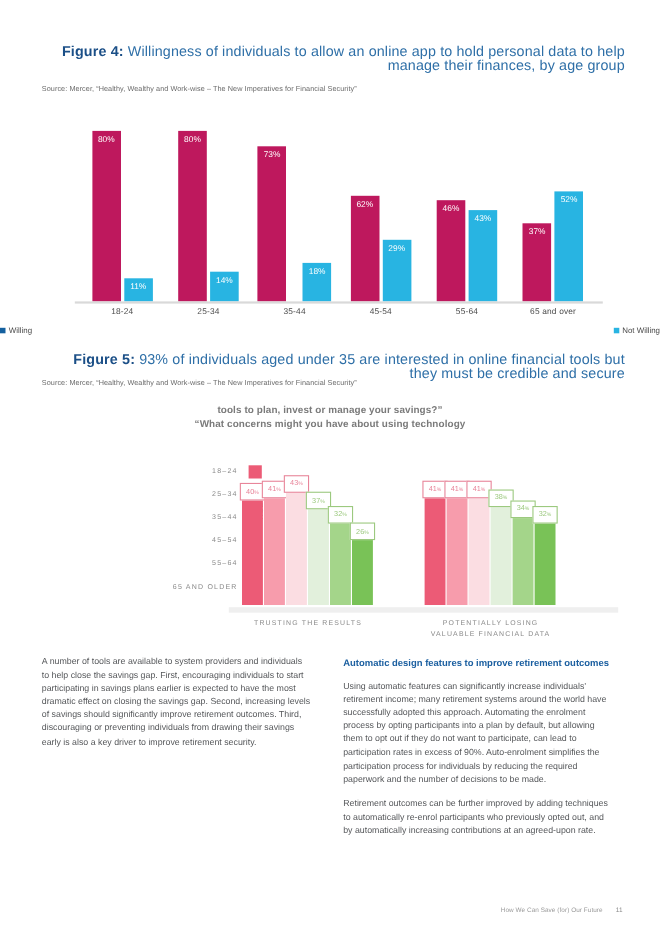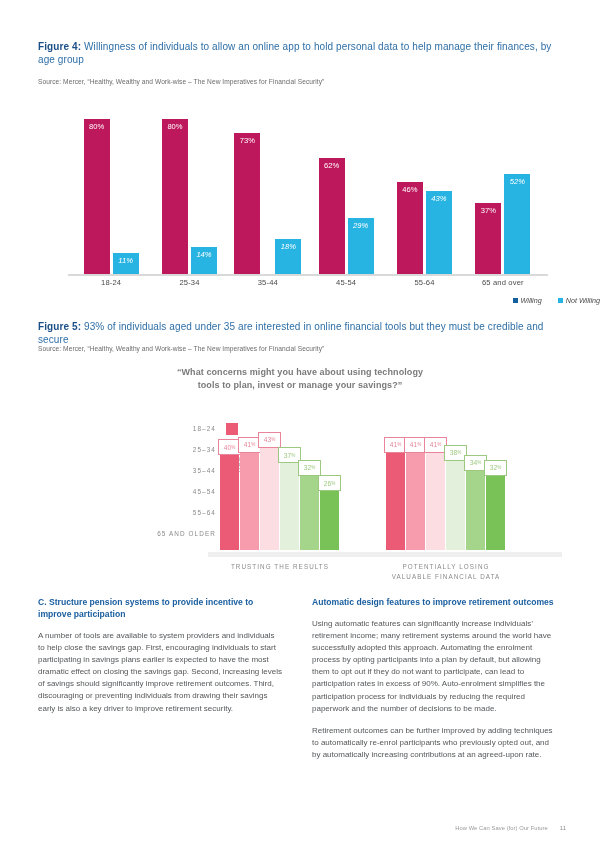--- a/index.html
+++ b/index.html
@@ -10,61 +10,62 @@
     font-family:"Liberation Sans", sans-serif;
     color:#3f3f3f;
     position:relative;
     overflow:hidden;
   }
   .page { position:absolute; inset:0; }
 
   
   .fig-head {
     position:absolute;
-    font-size:10px;
+    font-size:13px;
     line-height:13px;
     color:#2e6fa7;
     font-weight:400;
     letter-spacing:0.01em;
+    text-align:right;
   }
   .fig-head b { font-weight:700; color:#1b4f87; }
   .src {
     position:absolute;
     font-size:6.6px;
     color:#6b6b6b;
     letter-spacing:0.01em;
   }
 
   
   #chart1 { position:absolute; left:72px; top:104px; width:470px; height:170px; }
   #chart1 .groups { position:absolute; inset:0; display:flex; }
   #chart1 .grp { flex:1; position:relative; display:flex; align-items:flex-end; justify-content:center; gap:3px; }
   #chart1 .bar { width:26px; position:relative; }
   #chart1 .bar.willing { background:#be185d; }
-  #chart1 .bar.notwilling { background:#28b4e2;font-style:italic; }
+  #chart1 .bar.notwilling { background:#28b4e2; }
   #chart1 .bar .lbl {
     position:absolute; top:3px; left:0; right:0;
     text-align:center; font-size:7.6px; color:#ffffff; font-weight:400;
   }
   #chart1 .baseline {
     position:absolute; left:-4px; right:-6px; top:170px;
     height:2px; background:#d9d9d9;
   }
   #chart1-xaxis {
     position:absolute; left:72px; top:278px; width:470px;
     display:flex;
     align-items:flex-end;
   }
   #chart1-xaxis .tick {
     flex:1; text-align:center; font-size:7.6px; color:#4a4a4a; letter-spacing:0.02em;
   }
   #chart1-legend {
     position:absolute; left:0; right:0; top:296px;
-    display:flex; justify-content:flex-end; gap:16px;
-    font-size:7.2px; color:#4a4a4a;font-style:italic;
+    display:flex; justify-content:space-between; gap:16px;
+    font-size:7.2px; color:#4a4a4a;
   }
   #chart1-legend .li { display:flex; align-items:center; gap:3px; }
   #chart1-legend .sw { width:5px; height:5px; display:inline-block; }
   #chart1-legend .sw.d { background:#14609f; }
   #chart1-legend .sw.l { background:#28b4e2; }
 
   
   #q-title {
     position:absolute; left:150px; top:366px; width:300px;
     text-align:center; font-size:9px; line-height:12.5px;
@@ -162,21 +163,21 @@
         </div>
         <div class="grp">
           <div class="bar willing" style="height: 141.023px;">
             <span class="lbl">73%</span>
           </div>
           <div class="bar notwilling" style="height: 34.7727px; margin-left: 12px;">
             <span class="lbl">18%</span>
           </div>
         </div>
         <div class="grp">
-          <div class="bar willing" style="height: 116px;">
+          <div class="bar willing" style="height: 96px;">
             <span class="lbl">62%</span>
           </div>
           <div class="bar notwilling" style="height: 56.0227px;">
             <span class="lbl">29%</span>
           </div>
         </div>
         <div class="grp">
           <div class="bar willing" style="height: 92px;">
             <span class="lbl">46%</span>
           </div>
@@ -213,22 +214,22 @@
         <span>Not Willing</span>
       </div>
     </div>
 
   <div class="fig-head" style="left:38px; top:320px; width:530px;">
     <b>Figure 5:</b><span> 93% of individuals aged under 35 are interested in online financial tools but they must be credible and secure</span>
   </div>
   <div class="src" style="left:38px; top:345px;">Source: Mercer, “Healthy, Wealthy and Work-wise – The New Imperatives for Financial Security”</div>
 
   <div id="q-title">
+    <div>tools to plan, invest or manage your savings?”</div>
     <div>“What concerns might you have about using technology</div>
-    <div>tools to plan, invest or manage your savings?”</div>
   </div>
 
   <div id="chart2">
     <div id="c2-legend">
         <div class="row">
           <span class="t">18–24</span>
           <span class="sw" style="background: rgb(236, 91, 118);"></span>
         </div>
         <div class="row">
           <span class="t">25–34</span>
@@ -334,21 +335,20 @@
   <div class="c2xlabel" style="left: 160px; width: 180px;">
         <div>TRUSTING THE RESULTS</div>
       </div>
       <div class="c2xlabel" style="left: 326px; width: 180px;">
         <div>POTENTIALLY LOSING</div>
         <div>VALUABLE FINANCIAL DATA</div>
       </div>
     </div>
 
   <div class="col left">
-    <h3>C. Structure pension systems to provide incentive to improve participation</h3>
     <p>A number of tools are available to system providers and individuals to help close the savings gap. First, encouraging individuals to start participating in savings plans earlier is expected to have the most dramatic effect on closing the savings gap. Second, increasing levels of savings should significantly improve retirement outcomes. Third, discouraging or preventing individuals from drawing their savings early is also a key driver to improve retirement security.</p>
   </div>
 
   <div class="col right">
     <h3>Automatic design features to improve retirement outcomes</h3>
     <p>Using automatic features can significantly increase individuals’ retirement income; many retirement systems around the world have successfully adopted this approach. Automating the enrolment process by opting participants into a plan by default, but allowing them to opt out if they do not want to participate, can lead to participation rates in excess of 90%. Auto-enrolment simplifies the participation process for individuals by reducing the required paperwork and the number of decisions to be made.</p>
     <p>Retirement outcomes can be further improved by adding techniques to automatically re-enrol participants who previously opted out, and by automatically increasing contributions at an agreed-upon rate.</p>
   </div>
 
   <div id="footer">

